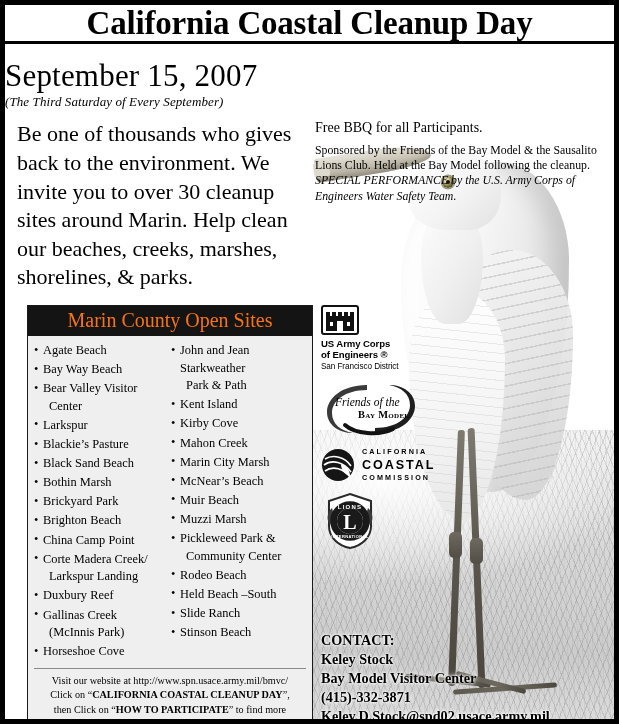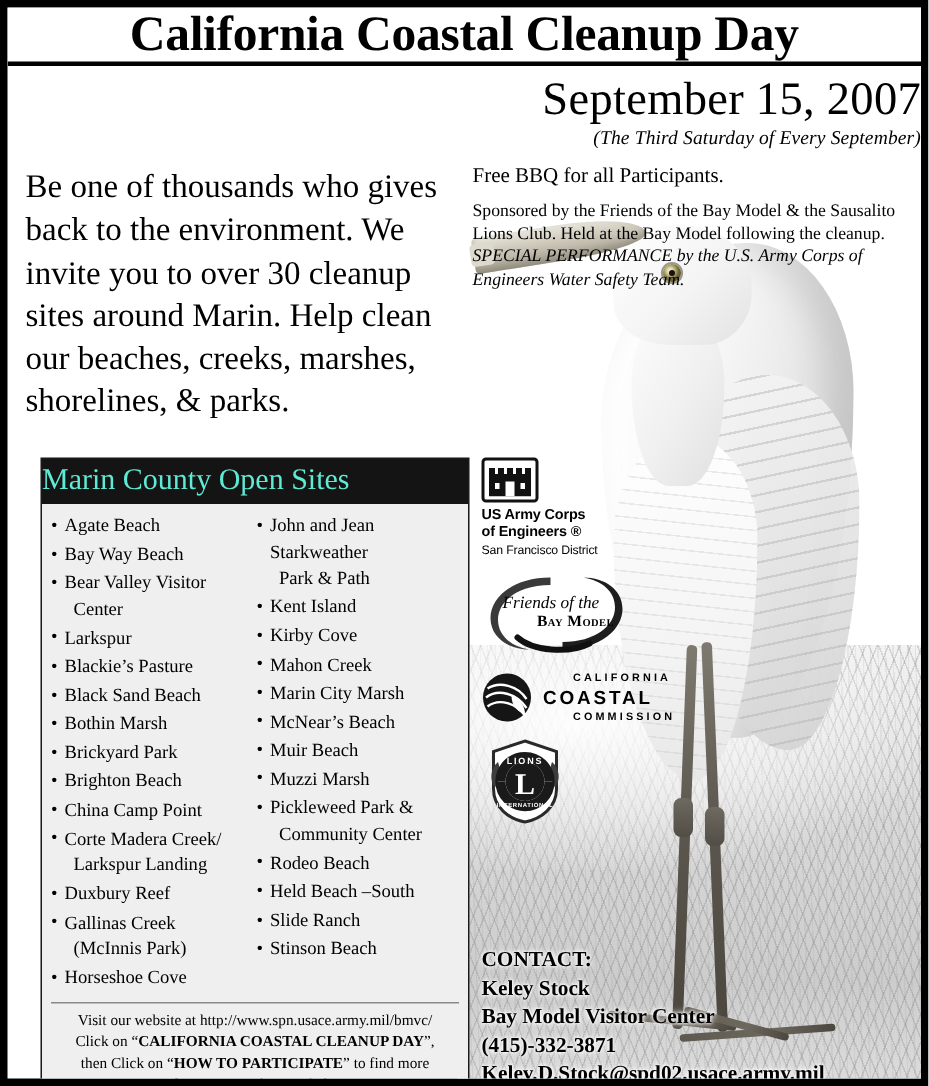--- a/index.html
+++ b/index.html
@@ -162,22 +162,22 @@
     font-weight: bold;
     letter-spacing: -0.2px;
     white-space: nowrap;
     line-height: 1;
   }
 
   
   #date-block {
     position: relative;
     z-index: 3;
-    text-align: right;
-    padding-top: 5px;
+    text-align: left;
+    padding-top: 15px;
   }
   #event-date {
     font-size: 31px;
     line-height: 1.08;
     letter-spacing: 0.2px;
   }
   #event-subtitle {
     font-size: 13px;
     font-style: italic;
     margin-top: 2px;
@@ -224,21 +224,22 @@
     left: 22px;
     top: 300px;
     width: 286px;
     z-index: 3;
     border: 1px solid #1a1a1a;
     background: #efefef;
     box-sizing: border-box;
   }
   #sites-header {
     background: #141414;
-    color: #5eead4;
+    color: #f97316;
+    text-align: center;
     font-size: 20px;
     padding: 3px 0 5px;
     line-height: 1.1;
   }
   #sites-columns {
     display: flex;
     padding: 6px 4px 4px 6px;
   }
   .sites-col {
     flex: 1;
@@ -344,21 +345,20 @@
   }
   .ccc-text {
     margin-left: 7px;
     font-family: "Liberation Sans", sans-serif;
     line-height: 1.28;
   }
   .ccc-l1, .ccc-l3 {
     font-size: 7.2px;
     font-weight: bold;
     letter-spacing: 2.1px;
-    margin-left: 20px;
   }
   .ccc-l2 {
     font-size: 12.6px;
     font-weight: bold;
     letter-spacing: 1.9px;
   }
 
   
   .lions { margin-top: 10px; }
 

